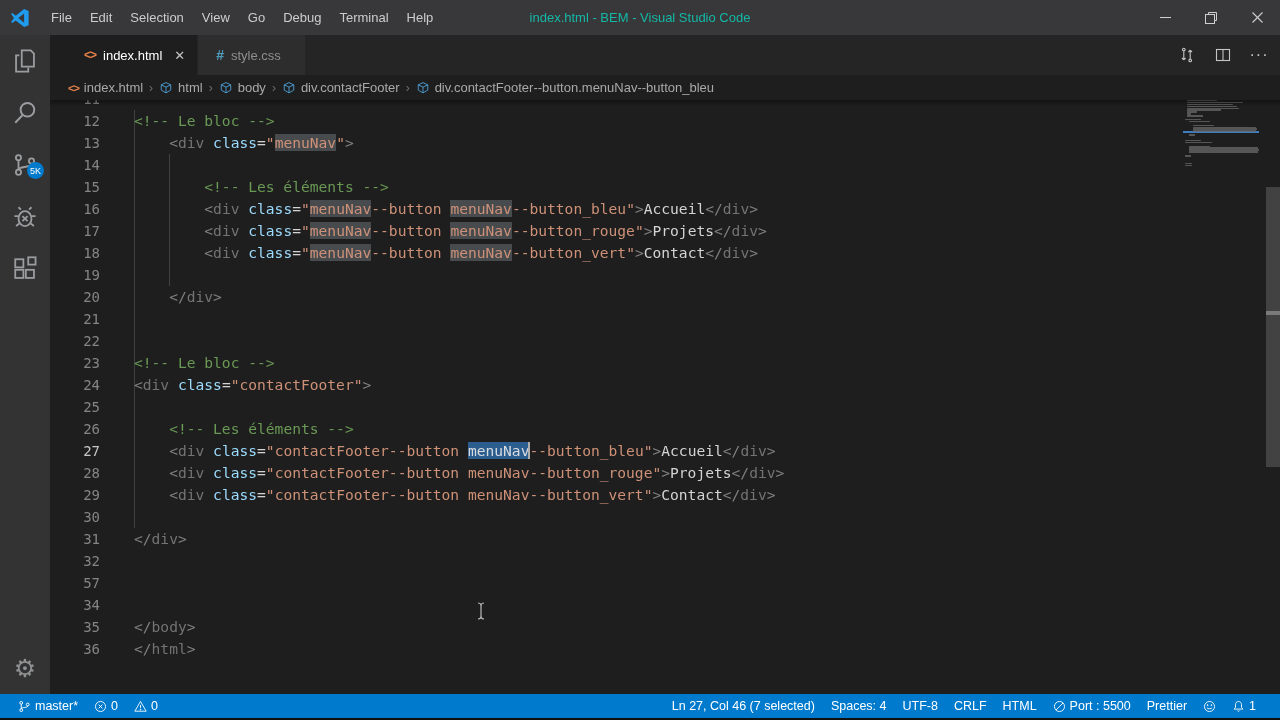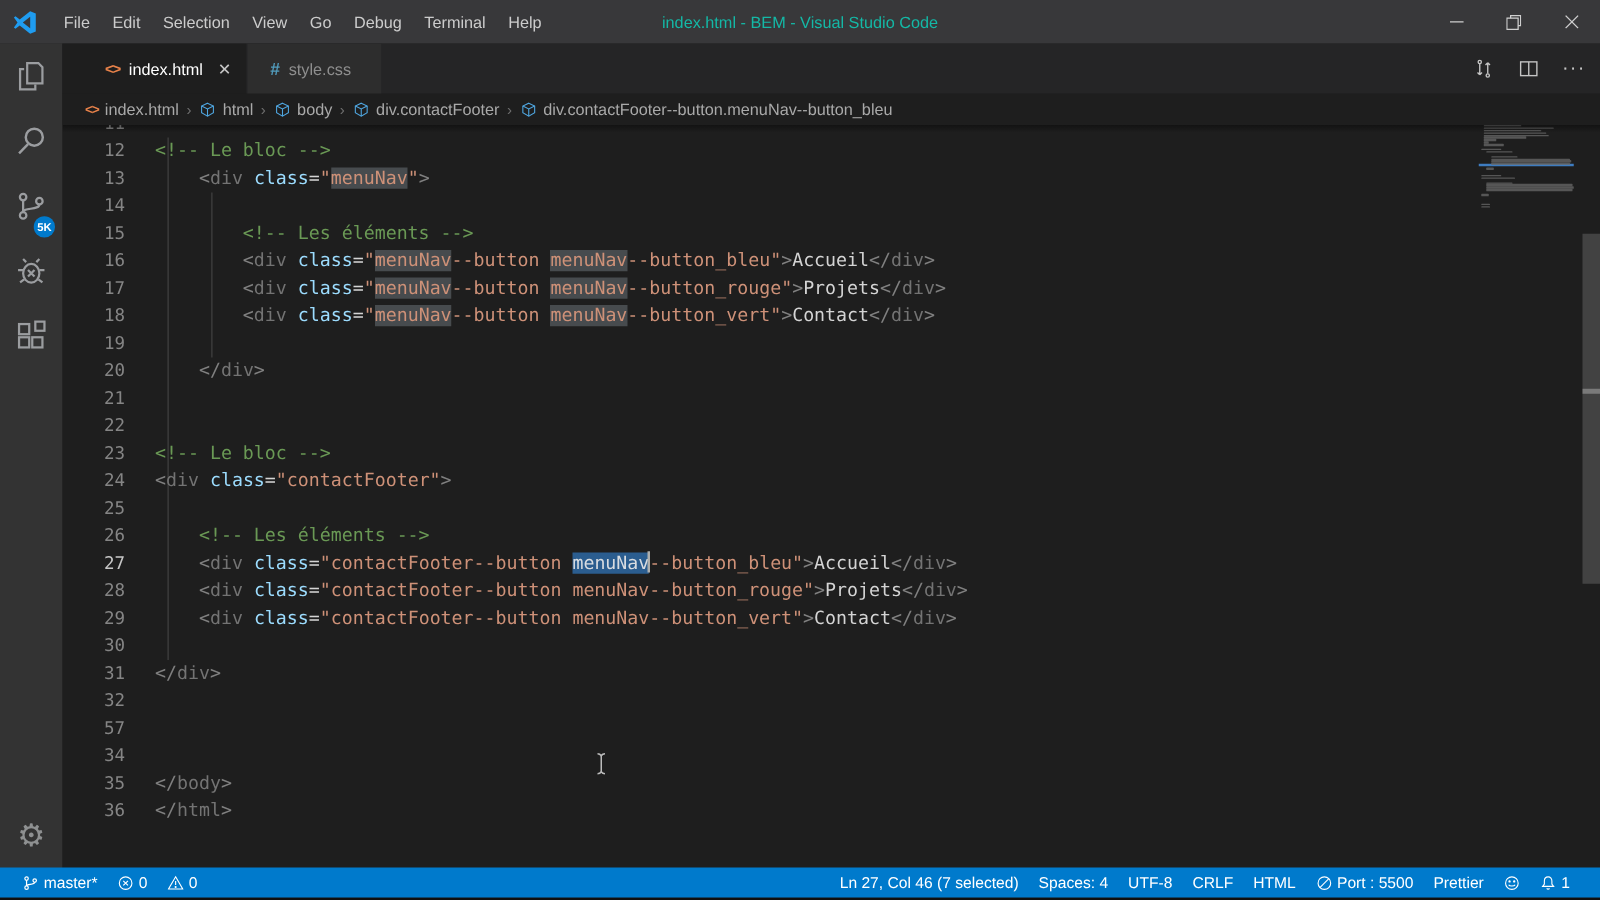--- a/index.html
+++ b/index.html
@@ -15,22 +15,22 @@
   .menu-item { padding:0 9px; font-size:13px; height:100%; display:flex; align-items:center; cursor:default; }
   .win-title { position:absolute; left:50%; top:0; transform:translateX(-50%);
                height:35px; display:flex; align-items:center; font-size:13px; color:#14b8a6; }
   .win-controls { position:absolute; right:0; top:0; height:35px; display:flex; }
   .win-btn { width:46px; height:35px; display:flex; align-items:center; justify-content:center; color:#cfcfcf; }
 
   
   .activitybar { position:absolute; left:0; top:35px; width:50px; height:660px; background:#333333; }
   .act-item { position:relative; width:50px; height:52px; display:flex; align-items:center; justify-content:center; }
   .act-item svg { stroke:#9b9da0; }
-  .badge { position:absolute; right:6px; bottom:1px; min-width:17px; height:17px; border-radius:9px;
-           background:#007acc; color:#ffffff; font-size:9px; font-weight:bold;
+  .badge { position:absolute; right:6px; bottom:12px; min-width:17px; height:17px; border-radius:9px;
+           background:#007acc; color:#ffffff; font-size:9px; font-weight:normal;
            display:flex; align-items:center; justify-content:center; padding:0 2px; }
   .act-bottom { position:absolute; bottom:14px; left:0; width:50px; display:flex; justify-content:center; }
   .gear-glyph { font-size:25px; color:#8e9091; line-height:1; font-family:"DejaVu Sans", sans-serif; }
 
   
   .editor-region { position:absolute; left:50px; top:35px; width:1230px; height:660px; background:#1e1e1e; }
 
   .tabbar { position:absolute; top:0; left:0; width:100%; height:40px; background:#252526; display:flex; }
   .tab { height:40px; display:flex; align-items:center; font-size:13px; padding:0 12px; cursor:default; }
   .tab.active { background:#1e1e1e; color:#ffffff; padding-left:34px; }
@@ -52,21 +52,21 @@
 
   
   .editor { position:absolute; top:65px; left:0; width:1230px; height:595px; overflow:hidden; }
   .shadow-top { position:absolute; top:0; left:0; width:100%; height:6px;
                 background:linear-gradient(rgba(0,0,0,0.38), rgba(0,0,0,0)); z-index:5; }
   .code-lines { position:absolute; top:-12px; left:0; width:100%; }
   .line { height:22px; line-height:22px; white-space:pre;
           font-family:"DejaVu Sans Mono", monospace; font-size:14.6px; }
   .num { display:inline-block; width:50px; text-align:right; color:#858585; font-size:14px; }
   .line.cur .num { color:#c6c6c6; }
-  .lcontent { margin-left:24px; }
+  .lcontent { margin-left:34px; }
   .tk-c{color:#6a9955} .tk-t{color:#737373} .tk-p{color:#808080} .tk-a{color:#9cdcfe}
   .tk-o{color:#d4d4d4} .tk-s{color:#ce9178} .tk-x{color:#d4d4d4}
   .tk-h{color:#ce9178; background:#474b4e;}
   .tk-S{color:#d8dce1; background:#2b5d8f;}
   .caret { display:inline-block; width:2px; height:17px; background:#aeafad; vertical-align:-3px; margin:0 -1px; }
   .guide { position:absolute; width:1px; background:#404040; }
 
   
   .minimap { position:absolute; top:0; left:1133px; width:80px; height:595px; }
   .mm-row { position:absolute; height:1.5px; background:#6a6a6a; opacity:0.75; border-radius:0.5px; }

